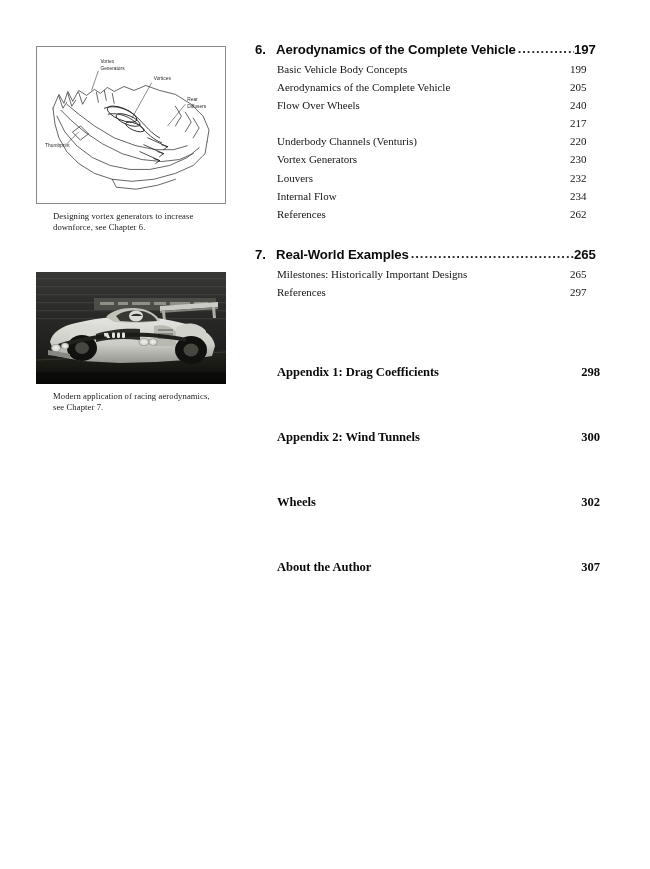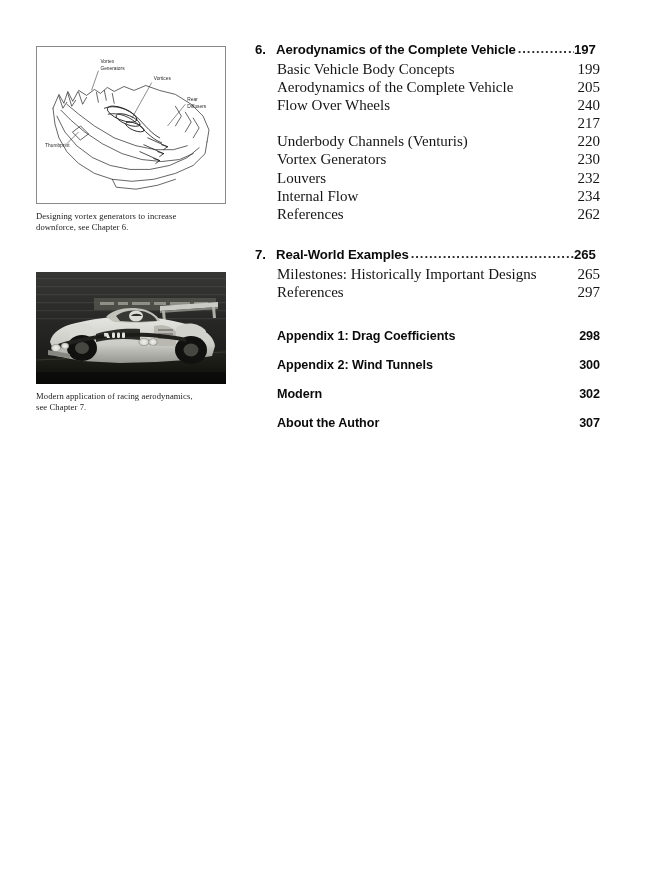--- a/index.html
+++ b/index.html
@@ -43,20 +43,21 @@
   .figure-frame svg { display: block; width: 100%; height: 100%; }
 
   .fig-caption {
     margin-top: 7px;
     font-family: "Liberation Serif", serif;
     font-size: 8.6px;
     line-height: 11.4px;
     color: #1a1a1a;
     letter-spacing: 0.1px;
     width: 185px;
+    margin-left: 17px;
   }
 
   
   #photo-block { position: absolute; left: 36px; top: 272px; width: 192px; }
   .photo-frame {
     position: relative;
     width: 190px;
     height: 112px;
     overflow: hidden;
     background: #20211f;
@@ -107,46 +108,46 @@
     text-align: left;
     min-width: 26px;
   }
 
   
   .sub-list { margin-top: 1px; }
   .sub-row {
     display: flex;
     align-items: baseline;
     font-family: "Liberation Serif", serif;
-    font-size: 15px;
+    font-size: 11px;
     line-height: 18.1px;
     color: #151515;
   }
   .sub-title {
     flex: 0 0 auto;
     padding-left: 22px;
     white-space: nowrap;
   }
   .sub-spacer { flex: 1 1 auto; }
   .sub-page {
     flex: 0 0 auto;
     width: 30px;
-    text-align: right;
   }
 
   
   .back-row {
     display: flex;
     align-items: flex-start;
-    font-family: Liberation Sans, sans-serif;
+    font-family: Liberation Serif, serif;
     font-weight: bold;
     font-size: 12.6px;
     line-height: 18px;
     color: #0b0b0b;
     letter-spacing: -0.05px;
+    margin-top: 36px;
   }
   .back-title { flex: 0 0 auto; padding-left: 22px; white-space: nowrap; }
   .back-spacer { flex: 1 1 auto; }
   .back-page { flex: 0 0 auto; width: 30px; text-align: right; }
 
   .gap-chapter { height: 22px; }
   .gap-back-top { height: 26px; }
   .gap-back { height: 11px; }
 
   
@@ -425,21 +426,21 @@
     <div class="gap-back"></div>
 
     <div class="back-row">
       <span class="back-title">Appendix 2: Wind Tunnels</span>
       <span class="back-spacer"></span>
       <span class="back-page">300</span>
     </div>
     <div class="gap-back"></div>
 
     <div class="back-row">
-      <span class="back-title">Modern</span>
+      <span class="back-title">Wheels</span>
       <span class="back-spacer"></span>
       <span class="back-page">302</span>
     </div>
     <div class="gap-back"></div>
 
     <div class="back-row">
       <span class="back-title">About the Author</span>
       <span class="back-spacer"></span>
       <span class="back-page">307</span>
     </div>

